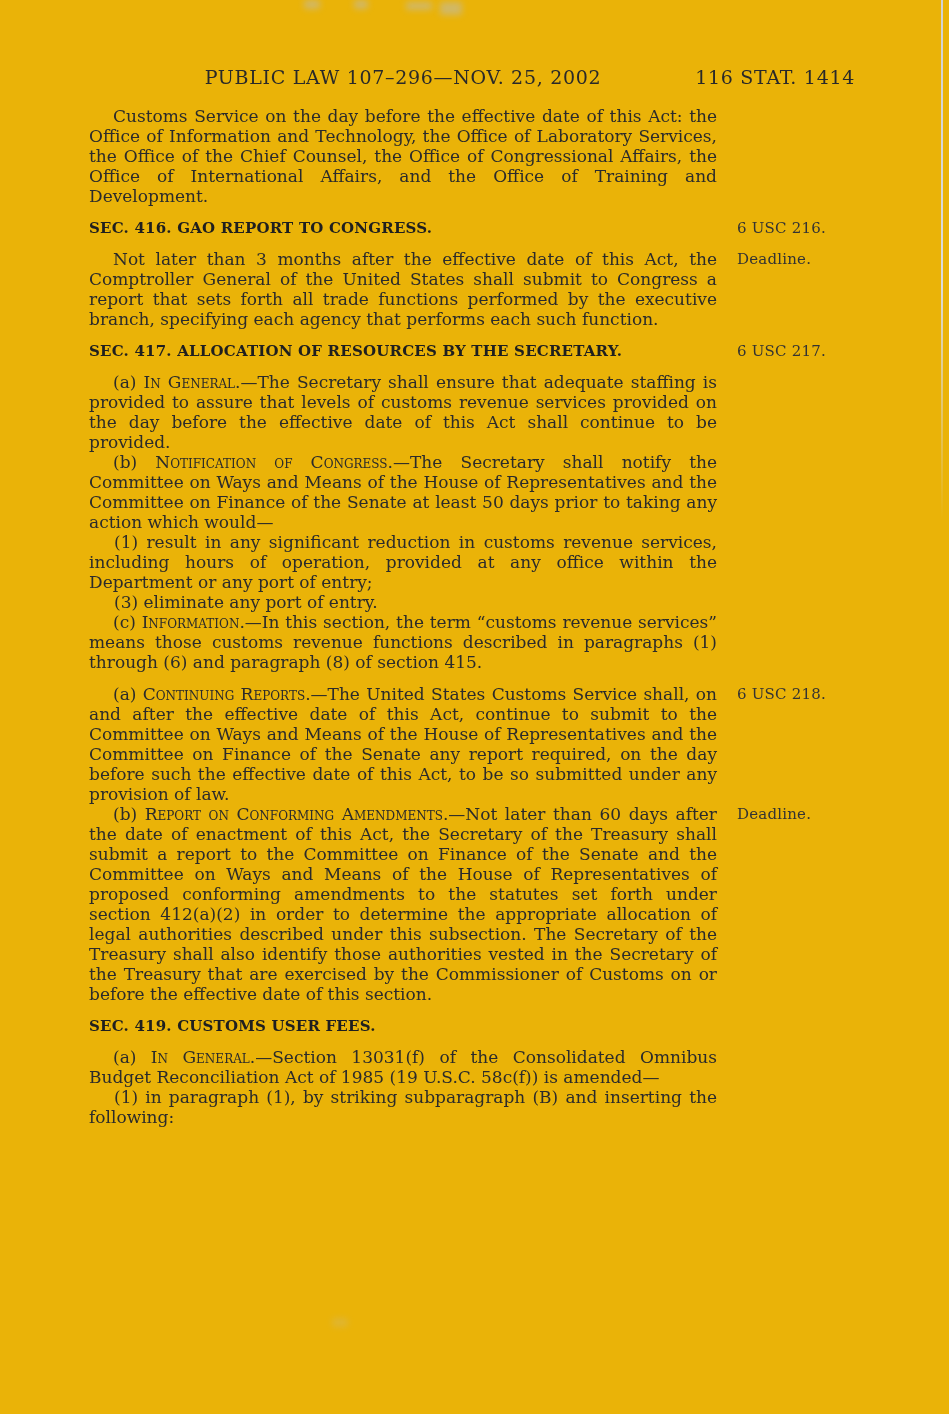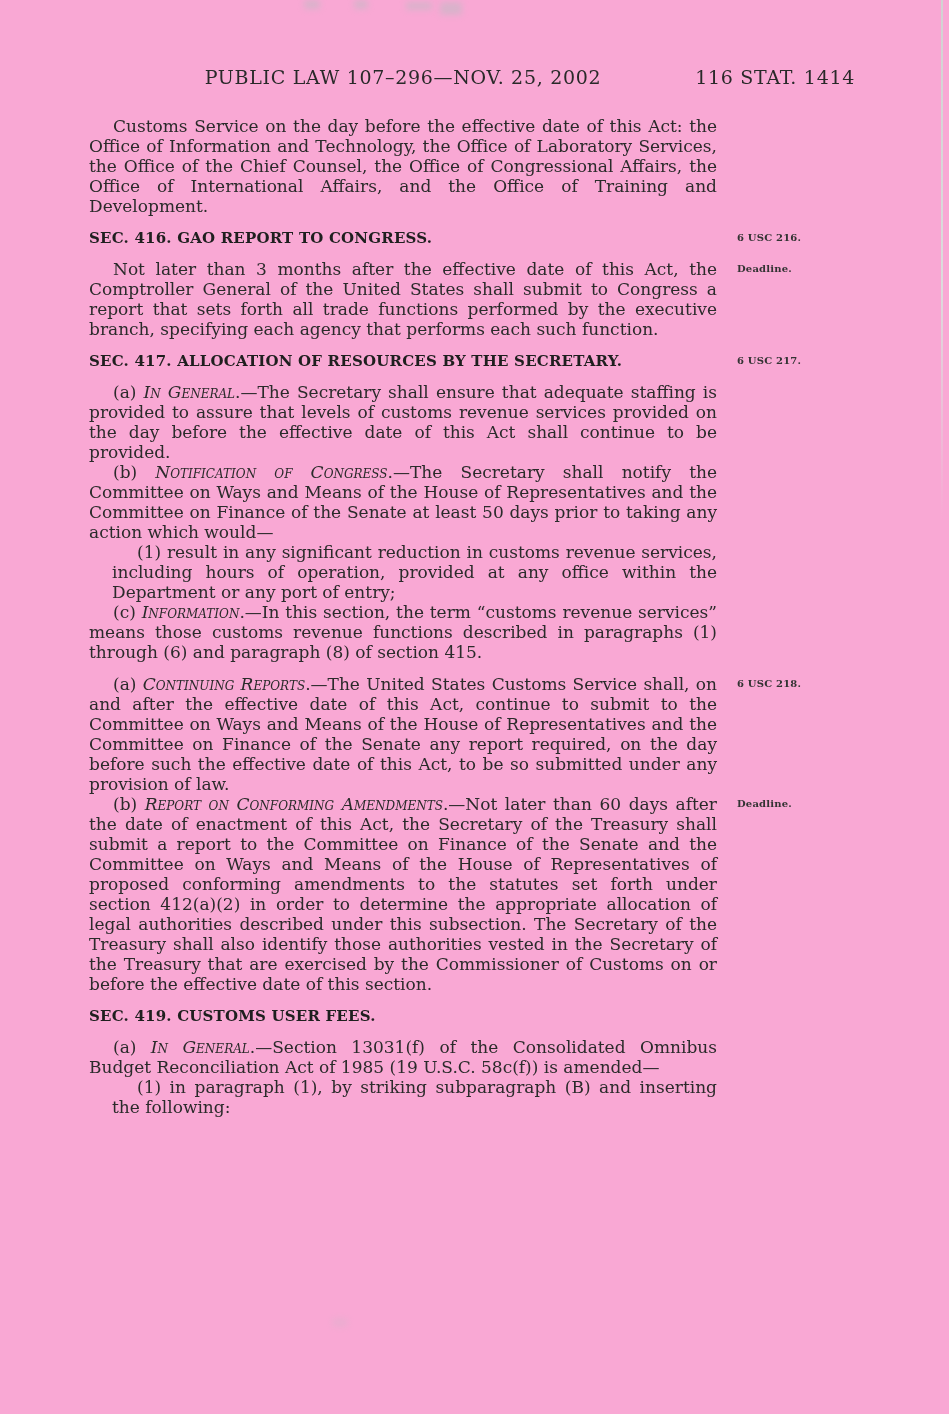--- a/index.html
+++ b/index.html
@@ -4,21 +4,21 @@
 <style>
   html, body {
     margin: 0;
     padding: 0;
     background: #ffffff;
   }
   .page {
     position: relative;
     width: 949px;
     height: 1414px;
-    background: #f9a8d4;
+    background: #eab308;
     overflow: hidden;
     font-family: "DejaVu Serif", "Liberation Serif", serif;
     color: #2b2b2b;
   }
   
   .running-head {
     position: absolute;
     left: 89px;
     top: 66px;
     width: 766px;
@@ -37,59 +37,57 @@
   }
   .running-head .head-right {
     position: absolute;
     right: 0;
     top: 0;
   }
   
   .statute-body {
     position: absolute;
     left: 89px;
-    top: 116px;
+    top: 106px;
     width: 628px;
     font-size: 17px;
     line-height: 20px;
     text-align: justify;
     text-align-last: left;
     color: #2b2b2b;
   }
   .statute-body p {
     margin: 0;
     position: relative;
     text-indent: 24px;
   }
   .statute-body p.item {
-    margin-left: 23px;
     text-indent: 25px;
   }
   .sec-heading {
     position: relative;
     margin: 12px 0 11px 0;
     font-weight: bold;
     font-size: 15px;
     line-height: 20px;
     letter-spacing: 0.2px;
     color: #1f1f1f;
     text-align: left;
   }
   .sc {
     font-variant: small-caps;
-    font-style: italic;
   }
   .margin-note {
     position: absolute;
     left: 648px;
     top: 1px;
     width: 130px;
-    font-size: 10px;
+    font-size: 15px;
     line-height: 18px;
-    font-weight: bold;
+    font-weight: normal;
     letter-spacing: 0.2px;
     text-indent: 0;
     text-align: left;
     color: #333333;
     white-space: nowrap;
   }
   
   .edge-line {
     position: absolute;
     left: 941px;
@@ -129,20 +127,21 @@
   </div>
 
   <div class="statute-body">
       <p class="normal"><span>Customs Service on the day before the effective date of this Act: the Office of Information and Technology, the Office of Laboratory Services, the Office of the Chief Counsel, the Office of Congressional Affairs, the Office of International Affairs, and the Office of Training and Development.</span></p>
       <div class="sec-heading"><span>SEC. 416. GAO REPORT TO CONGRESS.</span><span class="margin-note">6 USC 216.</span></div>
       <p class="normal"><span>Not later than 3 months after the effective date of this Act, the Comptroller General of the United States shall submit to Congress a report that sets forth all trade functions performed by the executive branch, specifying each agency that performs each such function.</span><span class="margin-note">Deadline.</span></p>
       <div class="sec-heading"><span>SEC. 417. ALLOCATION OF RESOURCES BY THE SECRETARY.</span><span class="margin-note">6 USC 217.</span></div>
       <p class="normal"><span>(a) </span><span class="sc">In General</span><span>.—The Secretary shall ensure that adequate staffing is provided to assure that levels of customs revenue services provided on the day before the effective date of this Act shall continue to be provided.</span></p>
       <p class="normal"><span>(b) </span><span class="sc">Notification of Congress</span><span>.—The Secretary shall notify the Committee on Ways and Means of the House of Representatives and the Committee on Finance of the Senate at least 50 days prior to taking any action which would—</span></p>
       <p class="item"><span>(1) result in any significant reduction in customs revenue services, including hours of operation, provided at any office within the Department or any port of entry;</span></p>
+      <p class="item"><span>(3) eliminate any port of entry.</span></p>
       <p class="normal"><span>(c) </span><span class="sc">Information</span><span>.—In this section, the term “customs revenue services” means those customs revenue functions described in paragraphs (1) through (6) and paragraph (8) of section 415.</span></p>
       <div class="sec-heading"><span class="margin-note">6 USC 218.</span></div>
       <p class="normal"><span>(a) </span><span class="sc">Continuing Reports</span><span>.—The United States Customs Service shall, on and after the effective date of this Act, continue to submit to the Committee on Ways and Means of the House of Representatives and the Committee on Finance of the Senate any report required, on the day before such the effective date of this Act, to be so submitted under any provision of law.</span></p>
       <p class="normal"><span>(b) </span><span class="sc">Report on Conforming Amendments</span><span>.—Not later than 60 days after the date of enactment of this Act, the Secretary of the Treasury shall submit a report to the Committee on Finance of the Senate and the Committee on Ways and Means of the House of Representatives of proposed conforming amendments to the statutes set forth under section 412(a)(2) in order to determine the appropriate allocation of legal authorities described under this subsection. The Secretary of the Treasury shall also identify those authorities vested in the Secretary of the Treasury that are exercised by the Commissioner of Customs on or before the effective date of this section.</span><span class="margin-note">Deadline.</span></p>
       <div class="sec-heading"><span>SEC. 419. CUSTOMS USER FEES.</span></div>
       <p class="normal"><span>(a) </span><span class="sc">In General</span><span>.—Section 13031(f) of the Consolidated Omnibus Budget Reconciliation Act of 1985 (19 U.S.C. 58c(f)) is amended—</span></p>
       <p class="item"><span>(1) in paragraph (1), by striking subparagraph (B) and inserting the following:</span></p>
     </div>
 
 </div>

